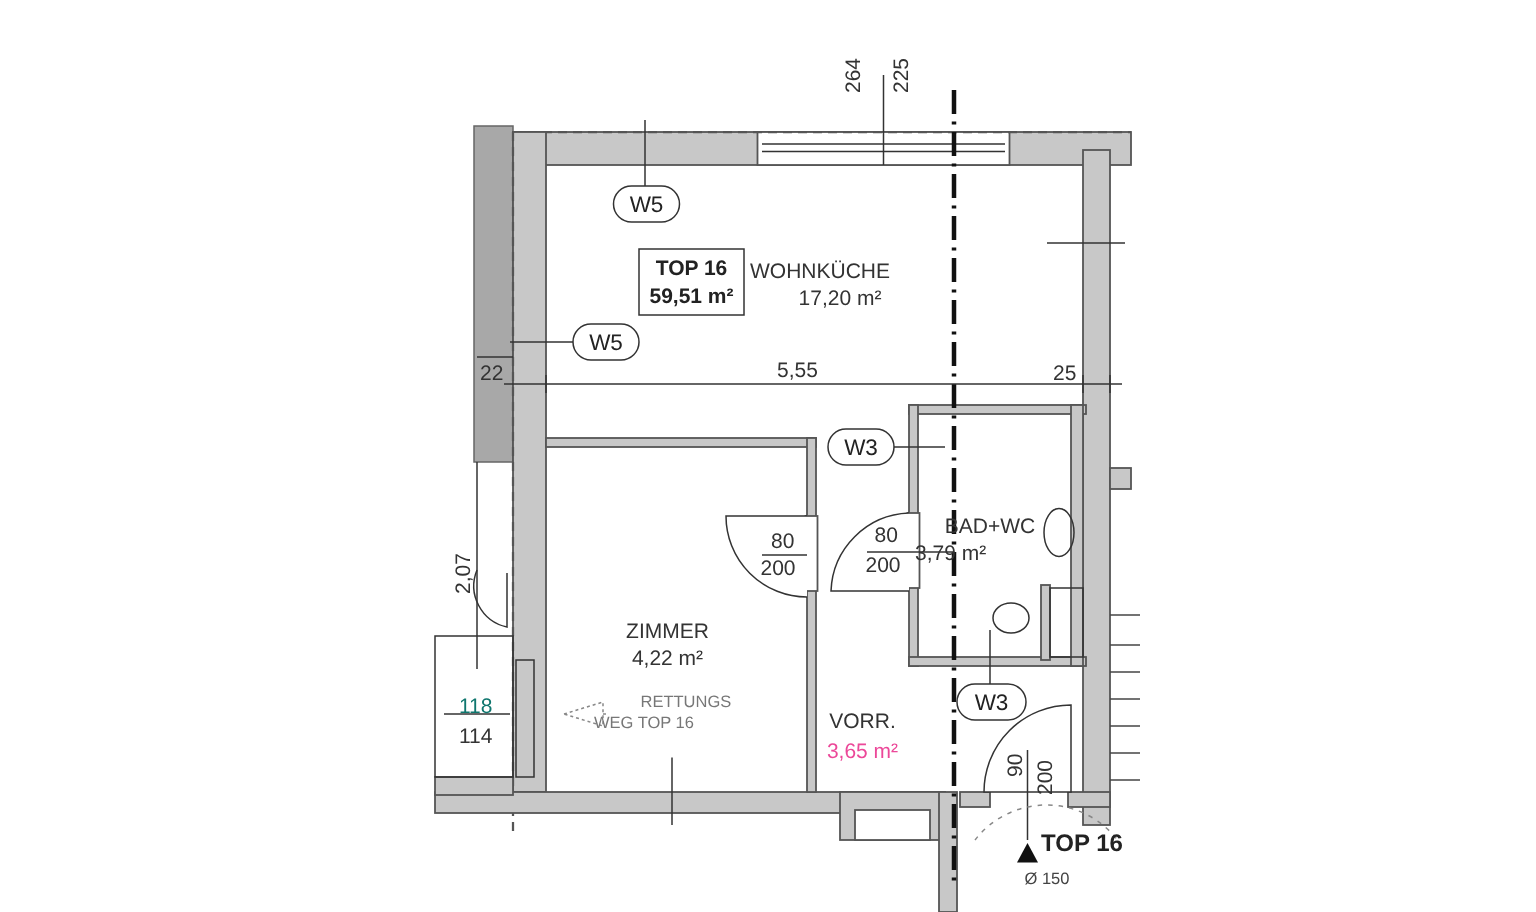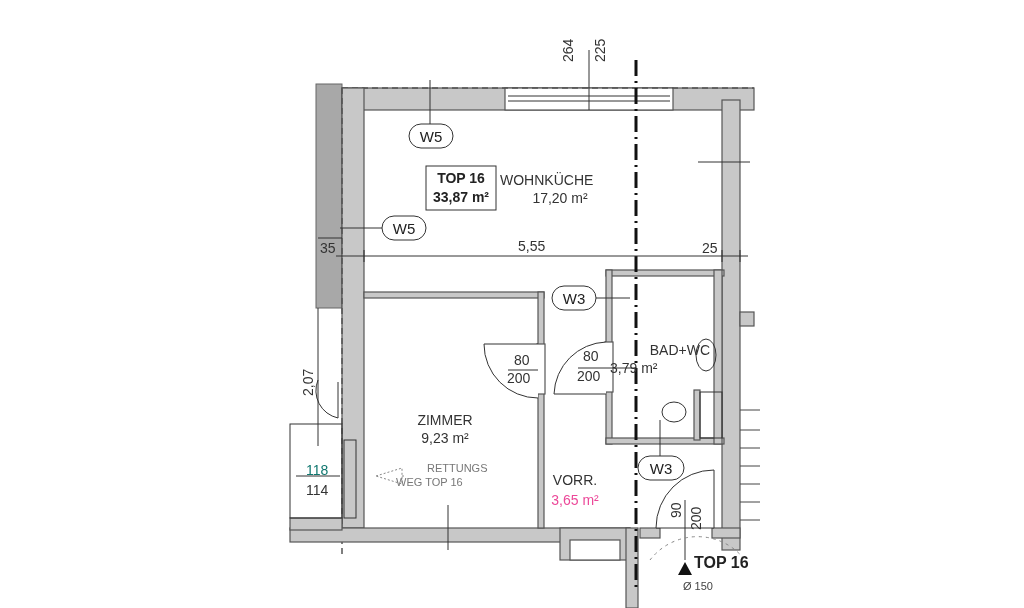--- a/index.html
+++ b/index.html
@@ -107,35 +107,35 @@
 
   <rect x="426" y="166" width="70" height="44" fill="#fff" stroke="#333"></rect>
 </svg>
 
 <div style="position:absolute;left:409px;top:128px;width:44px;text-align:center;font-size:15px;color:#222;">W5</div>
 <div style="position:absolute;left:382px;top:220px;width:44px;text-align:center;font-size:15px;color:#222;">W5</div>
 <div style="position:absolute;left:552px;top:290px;width:44px;text-align:center;font-size:15px;color:#222;">W3</div>
 <div style="position:absolute;left:638px;top:460px;width:46px;text-align:center;font-size:15px;color:#222;">W3</div>
 
 <div style="position:absolute;left:426px;top:170px;width:70px;text-align:center;font-size:14px;font-weight:bold;color:#222;">TOP 16</div>
-<div style="position:absolute;left:426px;top:189px;width:70px;text-align:center;font-size:14px;font-weight:bold;color:#222;">33,87 m²</div>
+<div style="position:absolute;left:426px;top:189px;width:70px;text-align:center;font-size:14px;font-weight:bold;color:#222;">59,51 m²</div>
 
 <div style="position:absolute;left:500px;top:172px;width:120px;text-align:left;font-size:14px;color:#333;">WOHNKÜCHE</div>
 <div style="position:absolute;left:500px;top:190px;width:120px;text-align:center;font-size:14px;color:#333;">17,20 m²</div>
 
 <div style="position:absolute;left:390px;top:412px;width:110px;text-align:center;font-size:14px;color:#333;">ZIMMER</div>
-<div style="position:absolute;left:390px;top:430px;width:110px;text-align:center;font-size:14px;color:#333;">9,23 m²</div>
+<div style="position:absolute;left:390px;top:430px;width:110px;text-align:center;font-size:14px;color:#333;">4,22 m²</div>
 
-<div style="position:absolute;left:610px;top:342px;width:100px;text-align:right;font-size:14px;color:#333;">BAD+WC</div>
+<div style="position:absolute;left:610px;top:342px;width:100px;text-align:center;font-size:14px;color:#333;">BAD+WC</div>
 <div style="position:absolute;left:610px;top:360px;width:100px;text-align:left;font-size:14px;color:#333;">3,79 m²</div>
 
 <div style="position:absolute;left:530px;top:472px;width:90px;text-align:center;font-size:14px;color:#333;">VORR.</div>
 <div style="position:absolute;left:530px;top:492px;width:90px;text-align:center;font-size:14px;color:#ec4899;">3,65 m²</div>
 
-<div style="position:absolute;left:320px;top:240px;font-size:14px;color:#333;">35</div>
+<div style="position:absolute;left:320px;top:240px;font-size:14px;color:#333;">22</div>
 <div style="position:absolute;left:518px;top:238px;font-size:14px;color:#333;">5,55</div>
 <div style="position:absolute;left:702px;top:240px;font-size:14px;color:#333;">25</div>
 
 <div style="position:absolute;left:560px;top:62px;font-size:14px;color:#333;transform:rotate(-90deg);transform-origin:left top;">264</div>
 <div style="position:absolute;left:592px;top:62px;font-size:14px;color:#333;transform:rotate(-90deg);transform-origin:left top;">225</div>
 <div style="position:absolute;left:300px;top:396px;font-size:14px;color:#333;transform:rotate(-90deg);transform-origin:left top;">2,07</div>
 
 <div style="position:absolute;left:306px;top:462px;font-size:14px;color:#0f766e;">118</div>
 <div style="position:absolute;left:306px;top:482px;font-size:14px;color:#333;">114</div>
 

